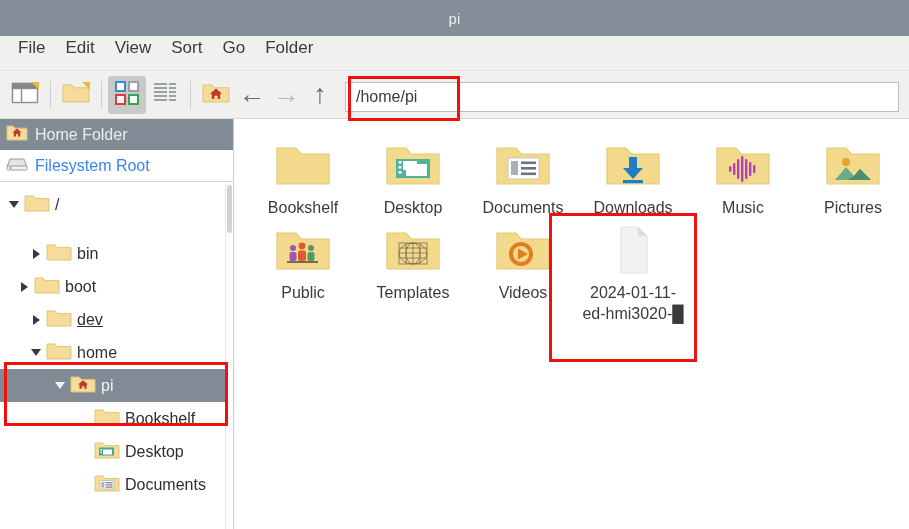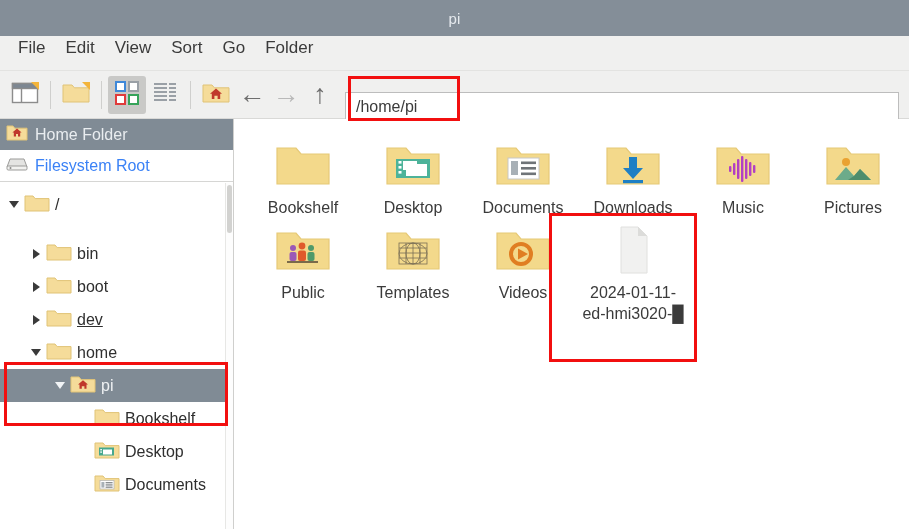--- a/index.html
+++ b/index.html
@@ -100,21 +100,21 @@
 
   .pathwrap {
     flex: 1 1 auto;
     height: 30px;
     margin-left: 8px;
     margin-right: 10px;
     position: relative;
   }
   .pathfield {
     position: absolute;
-    left: 0; top: 12px;
+    left: 0; top: 2px;
     width: 100%;
     height: 30px;
     box-sizing: border-box;
     background: #ffffff;
     border: 1px solid #bdbdbd;
     display: flex;
     align-items: center;
     padding-left: 10px;
     font-size: 16px;
     color: #3b3b3b;
@@ -405,21 +405,21 @@
               <i class="tri-right"></i>
             </span>
           <span>
             <svg width="26" height="20" viewBox="0 0 26 20">
                 <path d="M1 3h8l2.2 2.6H25V18H1z" fill="#f5dc9a" stroke="#e0c377" stroke-width="1"></path>
               </svg>
           </span>
           <span class="lbl">bin</span>
         </div>
 
-        <div class="tree-row" style="padding-left:28px;">
+        <div class="tree-row" style="padding-left:16px;">
           <span class="twisty">
               <i class="tri-right"></i>
             </span>
           <span>
             <svg width="26" height="20" viewBox="0 0 26 20">
                 <path d="M1 3h8l2.2 2.6H25V18H1z" fill="#f5dc9a" stroke="#e0c377" stroke-width="1"></path>
               </svg>
           </span>
           <span class="lbl">boot</span>
         </div>

